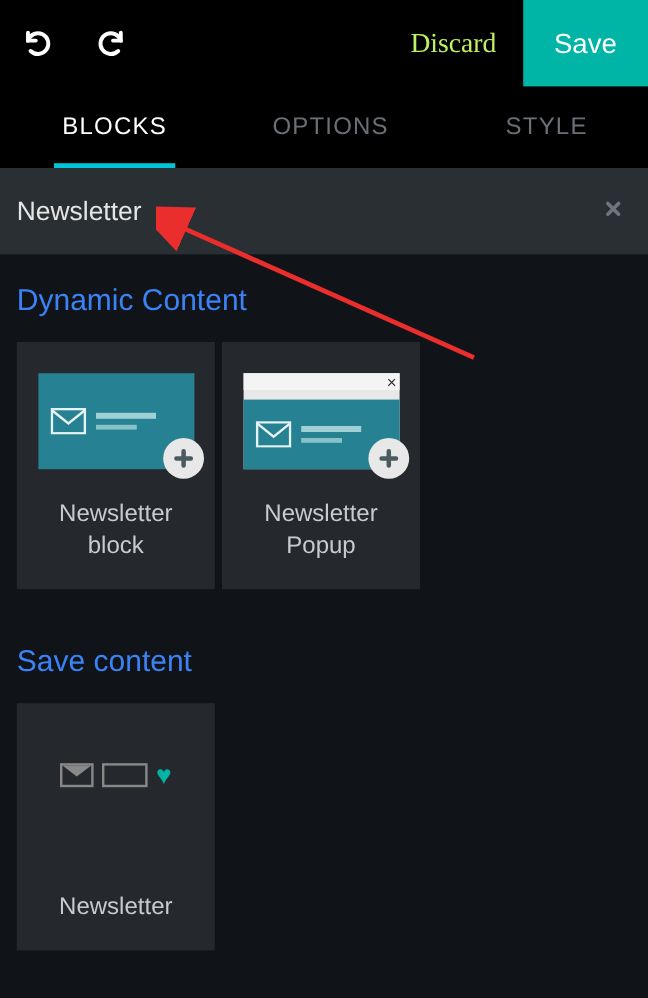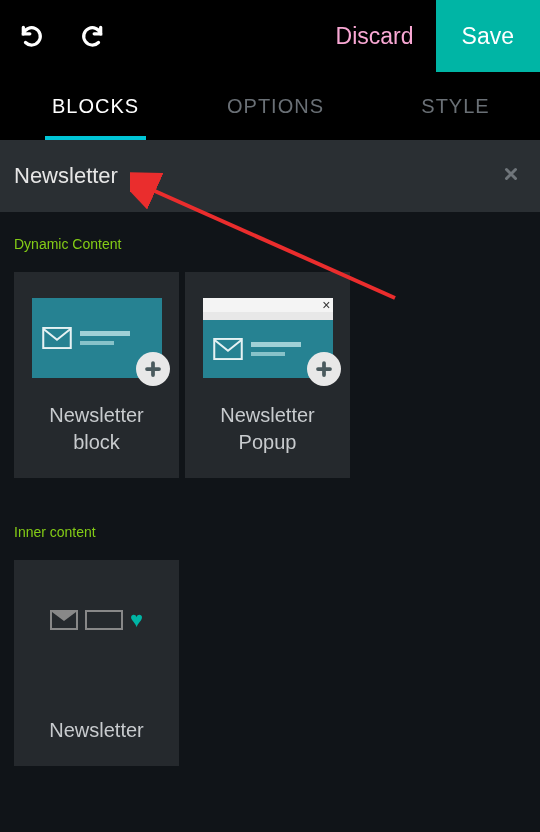--- a/index.html
+++ b/index.html
@@ -27,27 +27,28 @@
       width: 28px;
       height: 28px;
       display: flex;
       align-items: center;
       justify-content: center;
       color: #ffffff;
       cursor: pointer;
     }
     .toolbar-spacer { flex: 1; }
     .discard-btn {
-      color: #f9a8d4;
+      color: #bef264;
       font-size: 23px;
       padding: 0 22px;
       height: 72px;
       display: flex;
       align-items: center;
       cursor: pointer;
+      font-family: Liberation Serif, serif;
     }
     .save-btn {
       background: #00b5a5;
       color: #ffffff;
       font-size: 23px;
       padding: 11px 26px;
       height: 72px;
       display: flex;
       align-items: center;
       cursor: pointer;
@@ -97,22 +98,22 @@
     .clear-icon {
       color: #6f757a;
       cursor: pointer;
       font-size: 22px;
       font-weight: bold;
     }
     .section {
       padding: 24px 14px 0 14px;
     }
     .section-title {
-      font-size: 14px;
-      color: #84cc16;
+      font-size: 25px;
+      color: #3b82f6;
       margin-bottom: 20px;
     }
     .block-grid {
       display: flex;
       gap: 6px;
     }
     .block-card {
       width: 165px;
       height: 206px;
       background: #25292d;
@@ -305,21 +306,21 @@
         </div>
       </div>
       <div class="block-label">
         <span>Newsletter<br>Popup</span>
       </div>
     </div>
   </div>
 </div>
 
 <div class="section" style="padding-top:46px">
-  <div class="section-title">Inner content</div>
+  <div class="section-title">Save content</div>
   <div class="block-grid">
     <div class="block-card">
       <div class="inner-thumb">
         <div class="env-small"></div>
         <div class="field-small"></div>
         <span class="heart">♥</span>
       </div>
       <div class="block-label">
         <span>Newsletter</span>
       </div>

